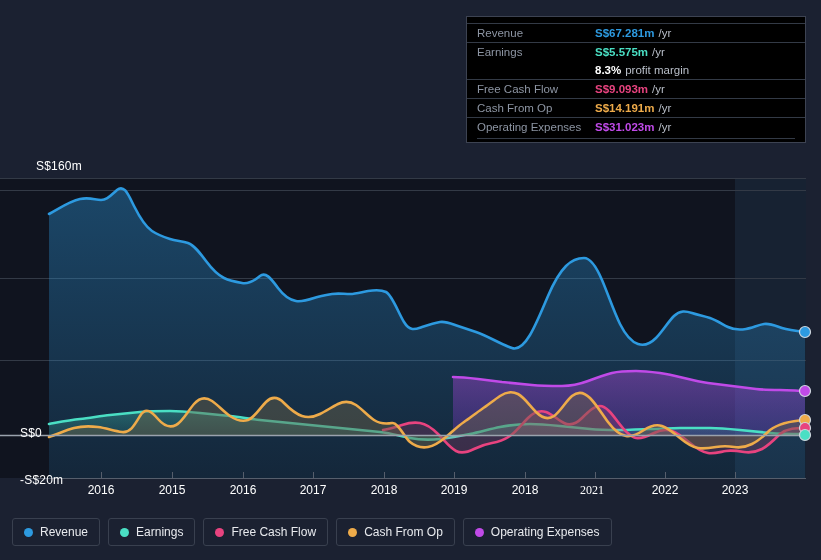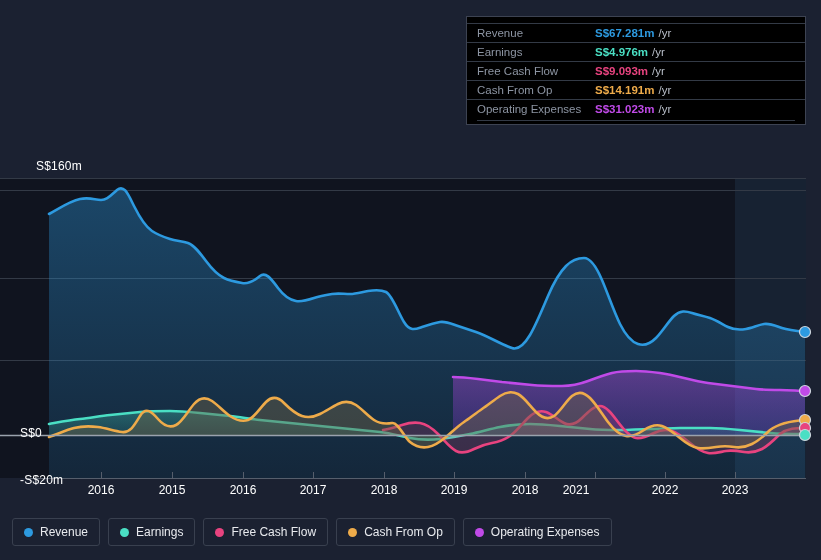--- a/index.html
+++ b/index.html
@@ -334,34 +334,38 @@
   <div class="y-label" id="y-bot">-S$20m</div>
 
   <div id="x-axis-labels">
       <div class="x-label" style="left: 101px;">2016</div>
       <div class="x-label" style="left: 172px;">2015</div>
       <div class="x-label" style="left: 243px;">2016</div>
       <div class="x-label" style="left: 313px;">2017</div>
       <div class="x-label" style="left: 384px;">2018</div>
       <div class="x-label" style="left: 454px;">2019</div>
       <div class="x-label" style="left: 525px;">2018</div>
-      <div class="x-label" style="left: 576px;">2021</div>
+      <div class="x-label" style="left: 592px; font-family: Liberation Serif, serif;">2021</div>
       <div class="x-label" style="left: 665px;">2022</div>
       <div class="x-label" style="left: 735px; text-align: right;">2023</div>
     </div>
 
   <div id="tooltip">
     <div id="tooltip-rows">
         <div class="tt-row">
           <div class="tt-key">Revenue</div>
           <div><span class="tt-val" style="color: rgb(45, 154, 224);">S$67.281m</span><span class="tt-suffix">/yr</span></div>
         </div>
         <div class="tt-row">
           <div class="tt-key">Earnings</div>
-          <div><span class="tt-val" style="color: rgb(74, 223, 196);">S$4.976m</span><span class="tt-suffix">/yr</span></div>
+          <div><span class="tt-val" style="color: rgb(74, 223, 196);">S$5.575m</span><span class="tt-suffix">/yr</span></div>
+        </div>
+        <div class="tt-row no-line">
+          <div class="tt-key"></div>
+          <div><span class="tt-val" style="color: rgb(255, 255, 255);">8.3%</span><span class="tt-suffix">profit margin</span></div>
         </div>
         <div class="tt-row">
           <div class="tt-key">Free Cash Flow</div>
           <div><span class="tt-val" style="color: rgb(232, 67, 127); text-align: center;">S$9.093m</span><span class="tt-suffix">/yr</span></div>
         </div>
         <div class="tt-row">
           <div class="tt-key">Cash From Op</div>
           <div><span class="tt-val" style="color: rgb(238, 171, 74);">S$14.191m</span><span class="tt-suffix">/yr</span></div>
         </div>
         <div class="tt-row">

